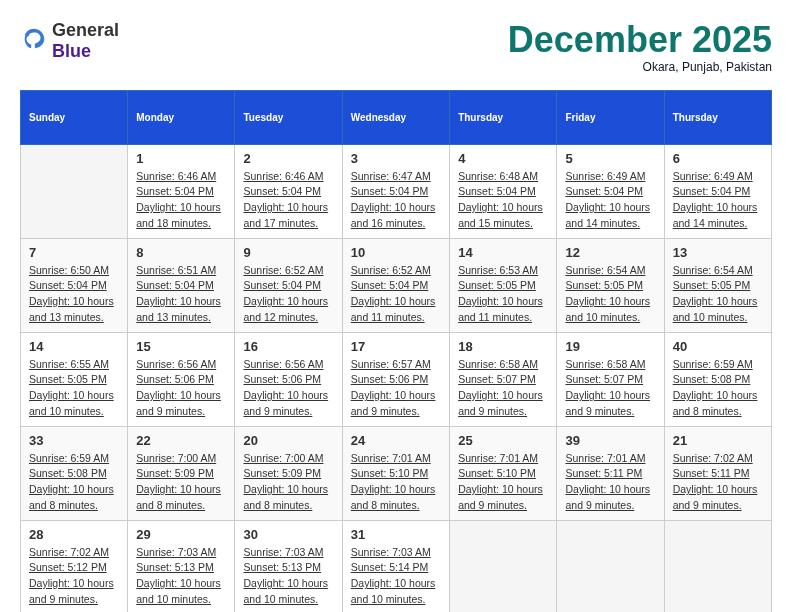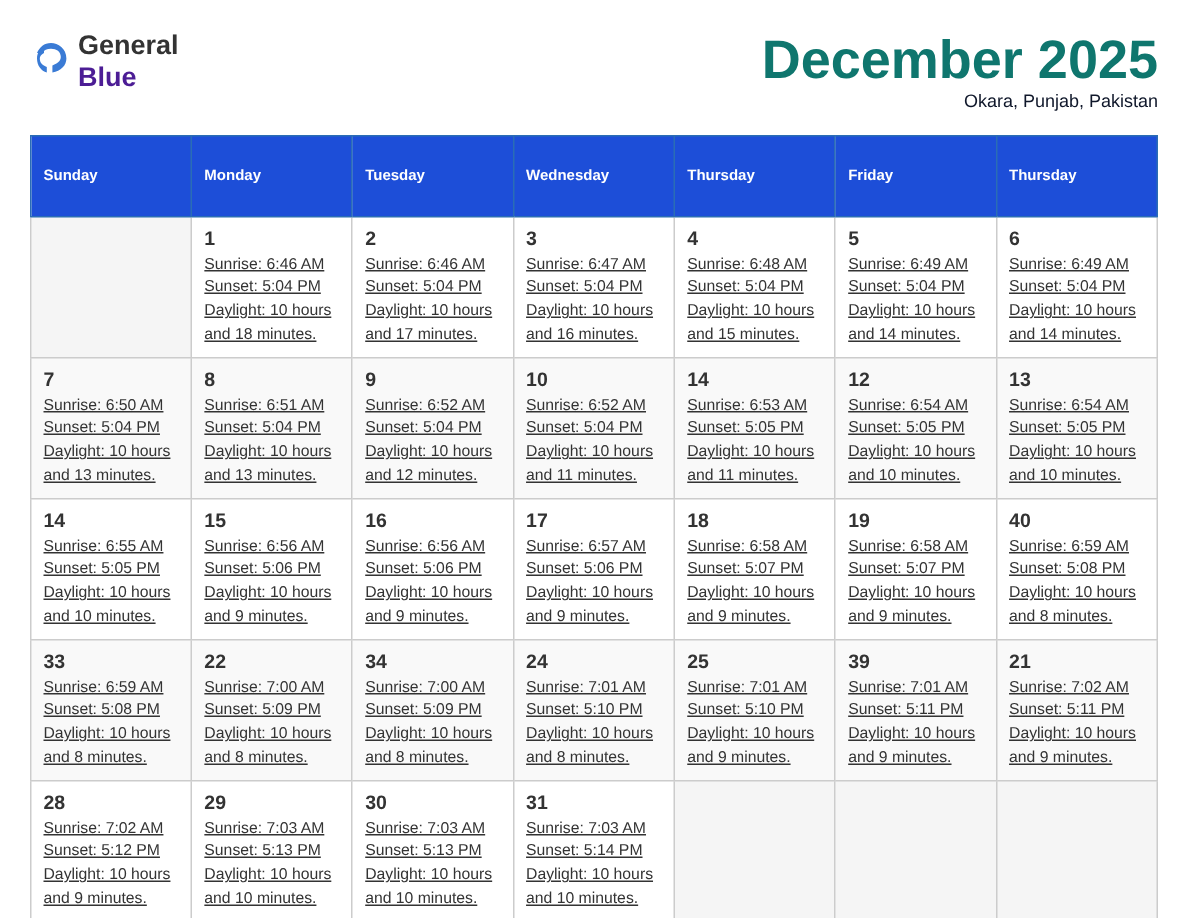--- a/index.html
+++ b/index.html
@@ -208,21 +208,21 @@
       <tr>
         <td>
           <span class="day-num">33</span>
           <div class="day-info">Sunrise: 6:59 AM<br>Sunset: 5:08 PM<br>Daylight: 10 hours<br>and 8 minutes.</div>
         </td>
         <td>
           <span class="day-num">22</span>
           <div class="day-info">Sunrise: 7:00 AM<br>Sunset: 5:09 PM<br>Daylight: 10 hours<br>and 8 minutes.</div>
         </td>
         <td>
-          <span class="day-num">34</span>
+          <span class="day-num">20</span>
           <div class="day-info">Sunrise: 7:00 AM<br>Sunset: 5:09 PM<br>Daylight: 10 hours<br>and 8 minutes.</div>
         </td>
         <td>
           <span class="day-num">24</span>
           <div class="day-info">Sunrise: 7:01 AM<br>Sunset: 5:10 PM<br>Daylight: 10 hours<br>and 8 minutes.</div>
         </td>
         <td>
           <span class="day-num">25</span>
           <div class="day-info">Sunrise: 7:01 AM<br>Sunset: 5:10 PM<br>Daylight: 10 hours<br>and 9 minutes.</div>
         </td>

